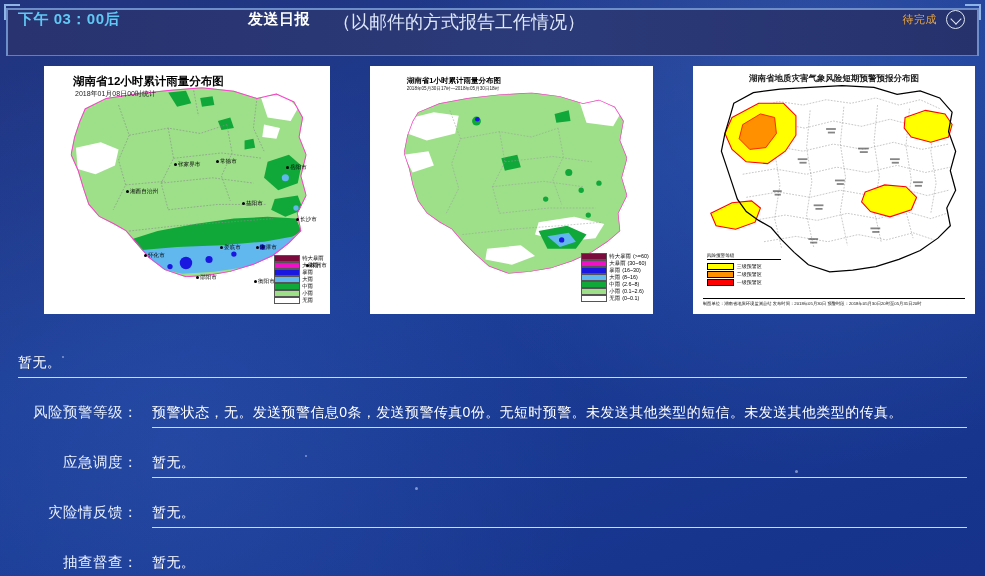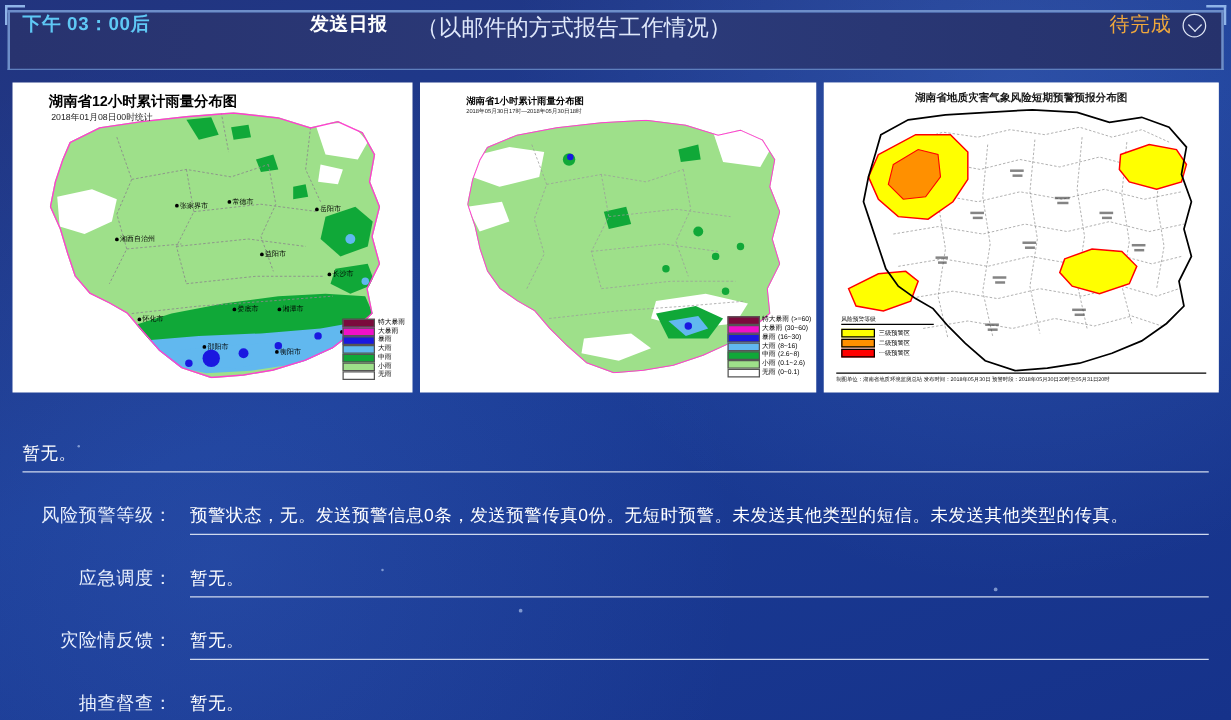--- a/index.html
+++ b/index.html
@@ -40,39 +40,39 @@
     content:""; position:absolute; top:-2px; bottom:-1px; width:2px; background:#6d8ec9;
   }
   .header::before { left:0; } .header::after { right:0; }
   .h-time {
     color: #5fc8f5; font-size: 15px; font-weight: bold; letter-spacing: .5px;
     width: 230px; flex: 0 0 230px;
   }
   .h-title { color: #ffffff; font-size: 15px; font-weight: bold; letter-spacing: .5px; }
   .h-sub { color: #dfe8fb; font-size: 18px; margin-left: 23px; }
   .h-right { margin-left:auto; display:flex; align-items:center; gap:9px; }
-  .h-status { color: #f0a83c; font-size: 16px; letter-spacing:.5px; }
+  .h-status { color: #f0a83c; font-size: 11px; letter-spacing:.5px; }
   .chev {
     width: 19px; height: 19px; border-radius: 50%;
     border: 1.6px solid #dfe6f5; position: relative; cursor: pointer;
   }
   .chev::after {
     content:""; position:absolute; left:4.6px; top:4.4px;
     width: 7px; height: 7px;
     border-right: 1.6px solid #dfe6f5; border-bottom: 1.6px solid #dfe6f5;
     transform: rotate(45deg);
   }
 
   
   .maps {
     display: flex; gap: 6px;
     margin: 10px 10px 0 10px;
     height: 248px;
   }
-  .map-card { background: #ffffff; position: relative; overflow: hidden; }
+  .map-card { background: #ffffff; position: relative; overflow: hidden; margin-left: 34px; }
   .map-card.m1 { width: 322px; }
   .map-card.m2 { width: 319px; }
   .map-card.m3 { width: 318px; }
 
   .m-title { position:absolute; color:#000; font-weight:bold; z-index:5; }
   .m1 .m-title { left: 29px; top: 8px; font-size: 11.5px; }
   .m1 .m-sub { position:absolute; left:31px; top:23px; font-size:7px; color:#222; z-index:5; }
   .m2 .m-title { left: 37px; top: 10px; font-size: 7.5px; }
   .m2 .m-sub { position:absolute; left:37px; top:20px; font-size:4.6px; color:#222; z-index:5; }
   .m3 .m-title { left: 0; right:0; top: 7px; text-align:center; font-size: 8.5px;

